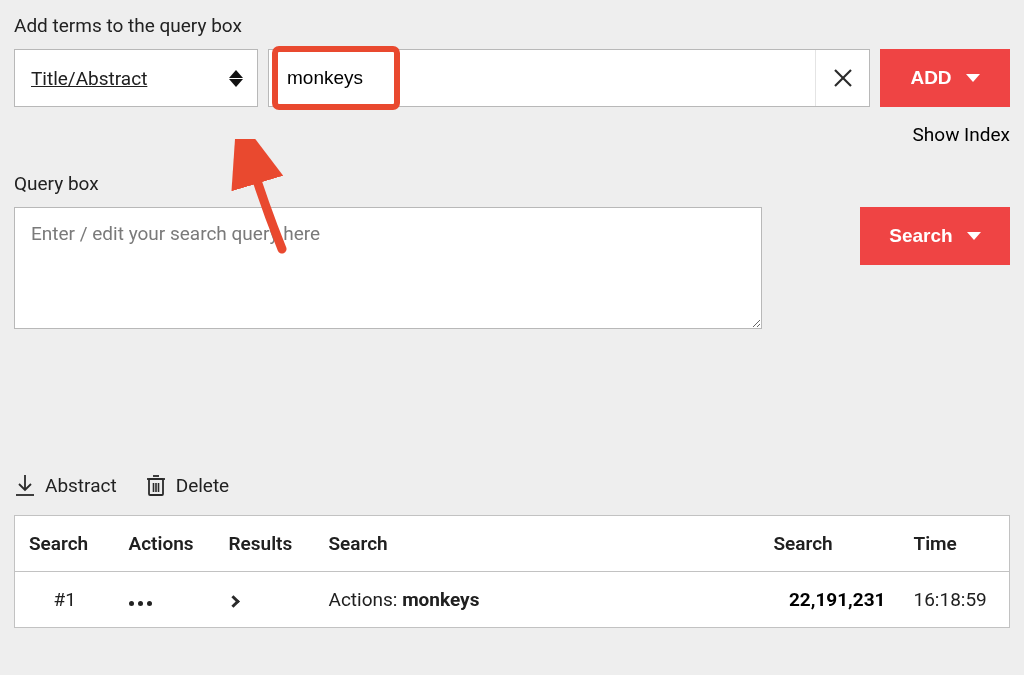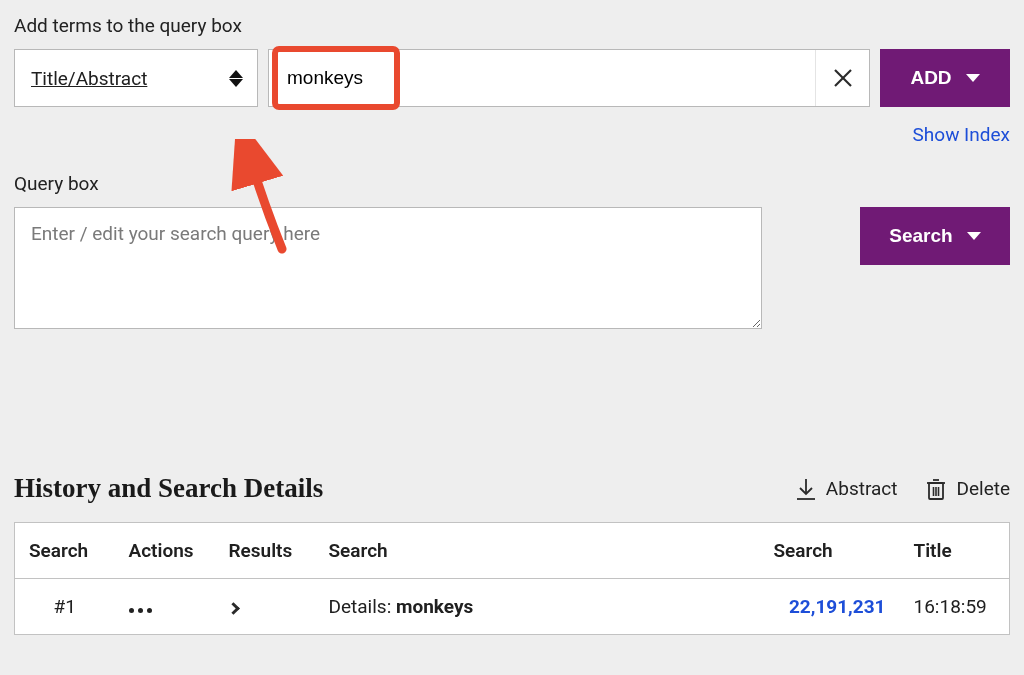--- a/index.html
+++ b/index.html
@@ -90,21 +90,21 @@
       top: 0;
       width: 54px;
       height: 100%;
       display: flex;
       align-items: center;
       justify-content: center;
       border-left: 1px solid #e4e4e4;
       cursor: pointer;
     }
     .btn-primary {
-      background: #701a75;
+      background: #ef4444;
       color: #fff;
       height: 58px;
       border: none;
       display: flex;
       align-items: center;
       justify-content: center;
       gap: 14px;
       font-size: 19px;
       font-weight: 600;
       cursor: pointer;
@@ -118,21 +118,21 @@
       border-right: 7px solid transparent;
       border-top: 8px solid #fff;
     }
     .show-index-row {
       display: flex;
       justify-content: flex-end;
       margin-top: 16px;
       margin-bottom: 26px;
     }
     .link {
-      color: #1d4ed8;
+      color: #000000;
       font-size: 19px;
       cursor: pointer;
     }
     .query-row {
       display: flex;
       gap: 98px;
       align-items: flex-start;
     }
     .query-textarea {
       width: 748px;
@@ -263,21 +263,20 @@
 
 <div class="query-row">
   <textarea class="query-textarea" placeholder="Enter / edit your search query here" style=""></textarea>
   <button class="btn-primary btn-search">
     <span>Search</span>
     <span class="chevron-down-white"></span>
   </button>
 </div>
 
 <div class="history-header">
-  <div class="history-title">History and Search Details</div>
   <div class="history-actions">
     <div class="history-action">
       <svg width="22" height="24" viewBox="0 0 22 24">
         <line x1="11" y1="2" x2="11" y2="16" stroke="#2a2a2a" stroke-width="1.8"></line>
         <polyline points="5,11 11,17 17,11" fill="none" stroke="#2a2a2a" stroke-width="1.8"></polyline>
         <line x1="2" y1="22" x2="20" y2="22" stroke="#2a2a2a" stroke-width="1.8"></line>
       </svg>
       <span>Abstract</span>
     </div>
     <div class="history-action">
@@ -295,36 +294,36 @@
 </div>
 
 <table class="history-table">
   <thead>
     <tr>
       <th class="col-search">Search</th>
       <th class="col-actions">Actions</th>
       <th class="col-details">Results</th>
       <th class="col-query">Search</th>
       <th class="col-results">Search</th>
-      <th class="col-time">Title</th>
+      <th class="col-time">Time</th>
     </tr>
   </thead>
   <tbody>
     <tr>
       <td class="col-search">#1</td>
       <td class="col-actions">
         <span class="dots">
           <span></span>
             <span></span>
             <span></span>
         </span>
       </td>
       <td class="col-details">
         <span class="chevron-right"></span>
       </td>
       <td class="col-query">
-        <span>Details: </span><span class="bold">monkeys</span>
+        <span>Actions: </span><span class="bold">monkeys</span>
       </td>
       <td class="col-results"><span class="link">22,191,231</span></td>
       <td class="col-time">16:18:59</td>
     </tr>
   </tbody>
 </table>
 
 </body></html>

